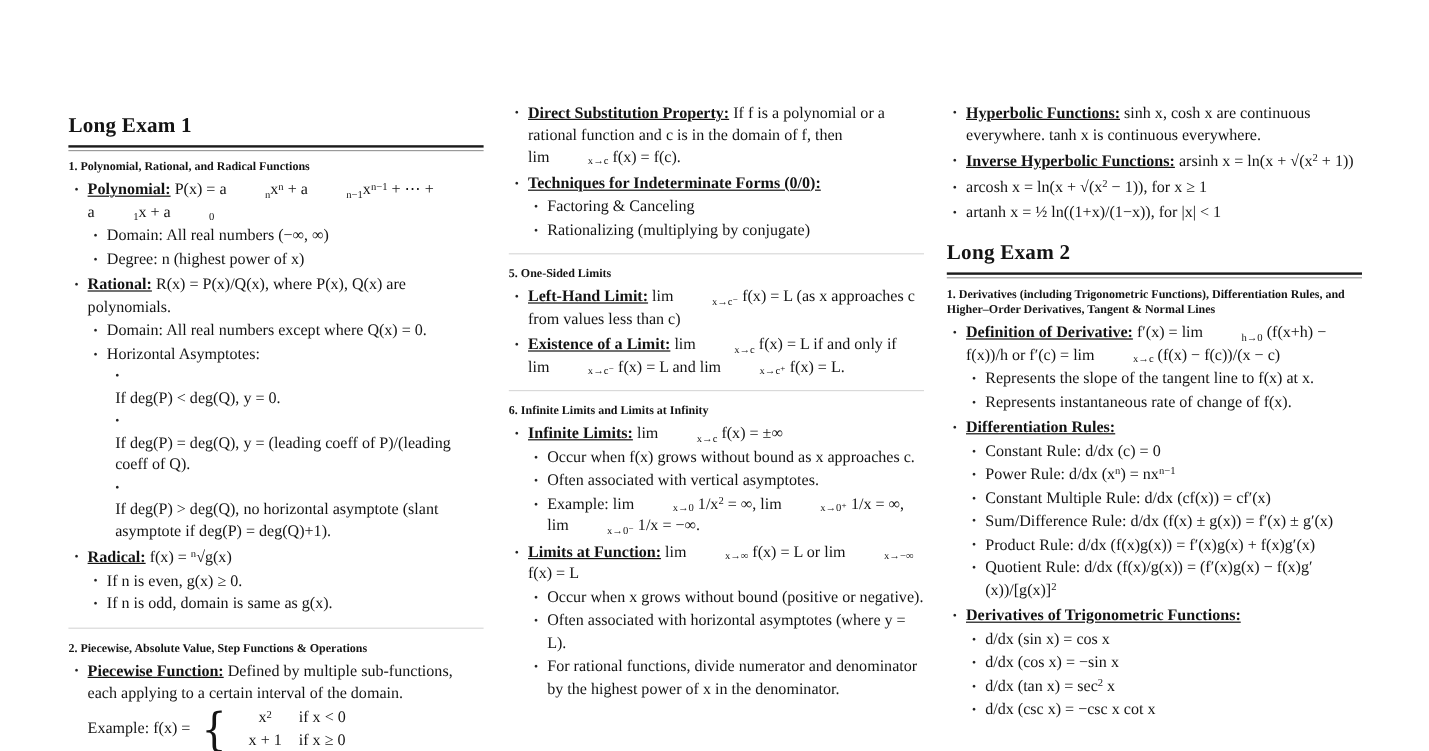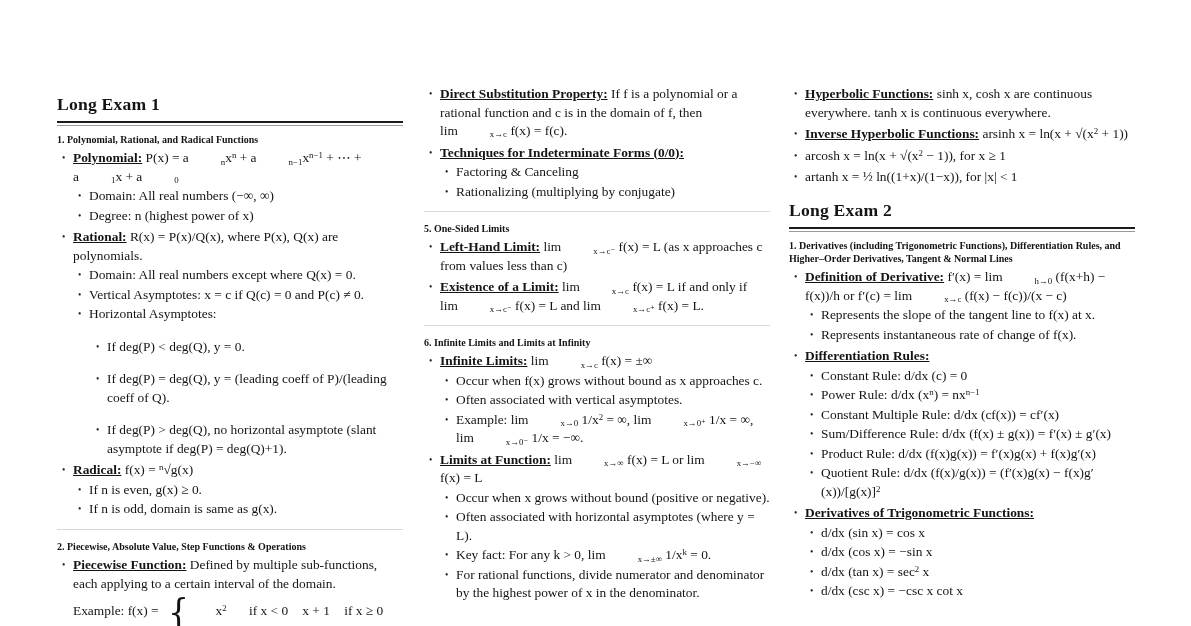--- a/index.html
+++ b/index.html
@@ -24,34 +24,34 @@
     border-bottom:1px solid #9a9a9a;
   }
   .col .exam-title:first-child{margin-top:10px;}
 
   .h2{font-size:10px;font-weight:bold;line-height:1.32;margin:10px 0 3px 0;}
   .divider{border-top:1px solid #d9d9d9;margin:10px 0 0 0;}
 
   .bullet{display:flex;}
   .b1{padding-left:5px;margin-top:3px;}
   .b2{padding-left:21px;margin-top:1px;}
-  .b3{padding-left:39px;margin-top:14px;}
+  .b3{padding-left:39px;margin-top:0;flex-direction:column;}
   .mk{flex:0 0 11px;width:11px;color:#222;}
   .mk::before{content:"\2022";font-size:.72em;position:relative;top:-1px;}
   .ct{flex:1 1 auto;}
   .lead{font-weight:bold;text-decoration:underline;}
 
   sup,sub{font-size:66%;line-height:0;position:relative;vertical-align:baseline;}
   sup{top:-0.45em;}
   sub{bottom:-0.28em;padding-left:32px;}
 
   .cases{display:flex;align-items:center;padding-left:16px;margin-top:2px;text-align:center;}
   .inline-cases{display:inline-flex;align-items:center;vertical-align:middle;padding-left:0;margin:0 0 0 4px;}
   .brace{font-family:"DejaVu Serif",serif;font-size:33px;line-height:1;font-weight:400;margin:0 4px 0 6px;transform:scaleY(1.15);}
-  .case-rows{display:flex;flex-direction:row;}
+  .case-rows{display:flex;flex-direction:column;}
   .case-row{display:flex;}
   .cases .case-expr{min-width:56px;}
   .inline-cases .case-expr{min-width:32px;}
 </style>
 </head>
 <body>
 
 <div class="page">
   <div class="col col-1">
       <div class="exam-title">Long Exam 1</div>
@@ -68,24 +68,20 @@
         <span class="mk"></span>
         <span class="ct"><span>Degree: n (highest power of x)</span></span>
       </div>
       <div class="bullet b1">
         <span class="mk"></span>
         <span class="ct"><b class="lead">Rational:</b> <span>R(x) = P(x)/Q(x), where P(x), Q(x) are polynomials.</span></span>
       </div>
       <div class="bullet b2">
         <span class="mk"></span>
         <span class="ct"><span>Domain: All real numbers except where Q(x) = 0.</span></span>
-      </div>
-      <div class="bullet b2">
-        <span class="mk"></span>
-        <span class="ct"><span>Vertical Asymptotes: x = c if Q(c) = 0 and P(c) ≠ 0.</span></span>
       </div>
       <div class="bullet b2">
         <span class="mk"></span>
         <span class="ct"><span>Horizontal Asymptotes:</span></span>
       </div>
       <div class="bullet b3">
         <span class="mk"></span>
         <span class="ct"><span>If deg(P) &lt; deg(Q), y = 0.</span></span>
       </div>
       <div class="bullet b3">
@@ -197,24 +193,20 @@
       <div class="bullet b2">
         <span class="mk"></span>
         <span class="ct"><span>Occur when x grows without bound (positive or negative).</span></span>
       </div>
       <div class="bullet b2">
         <span class="mk"></span>
         <span class="ct"><span>Often associated with horizontal asymptotes (where y = L).</span></span>
       </div>
       <div class="bullet b2">
         <span class="mk"></span>
-        <span class="ct"><span>Key fact: For any k &gt; 0, lim<sub>x→±∞</sub> 1/x<sup>k</sup> = 0.</span></span>
-      </div>
-      <div class="bullet b2">
-        <span class="mk"></span>
         <span class="ct"><span>For rational functions, divide numerator and denominator by the highest power of x in the denominator.</span></span>
       </div>
     </div>
   <div class="col col-3">
       <div class="bullet b1">
         <span class="mk"></span>
         <span class="ct"><b class="lead">Hyperbolic Functions:</b> <span>sinh x, cosh x are continuous everywhere. tanh x is continuous everywhere.</span></span>
       </div>
       <div class="bullet b1">
         <span class="mk"></span>

